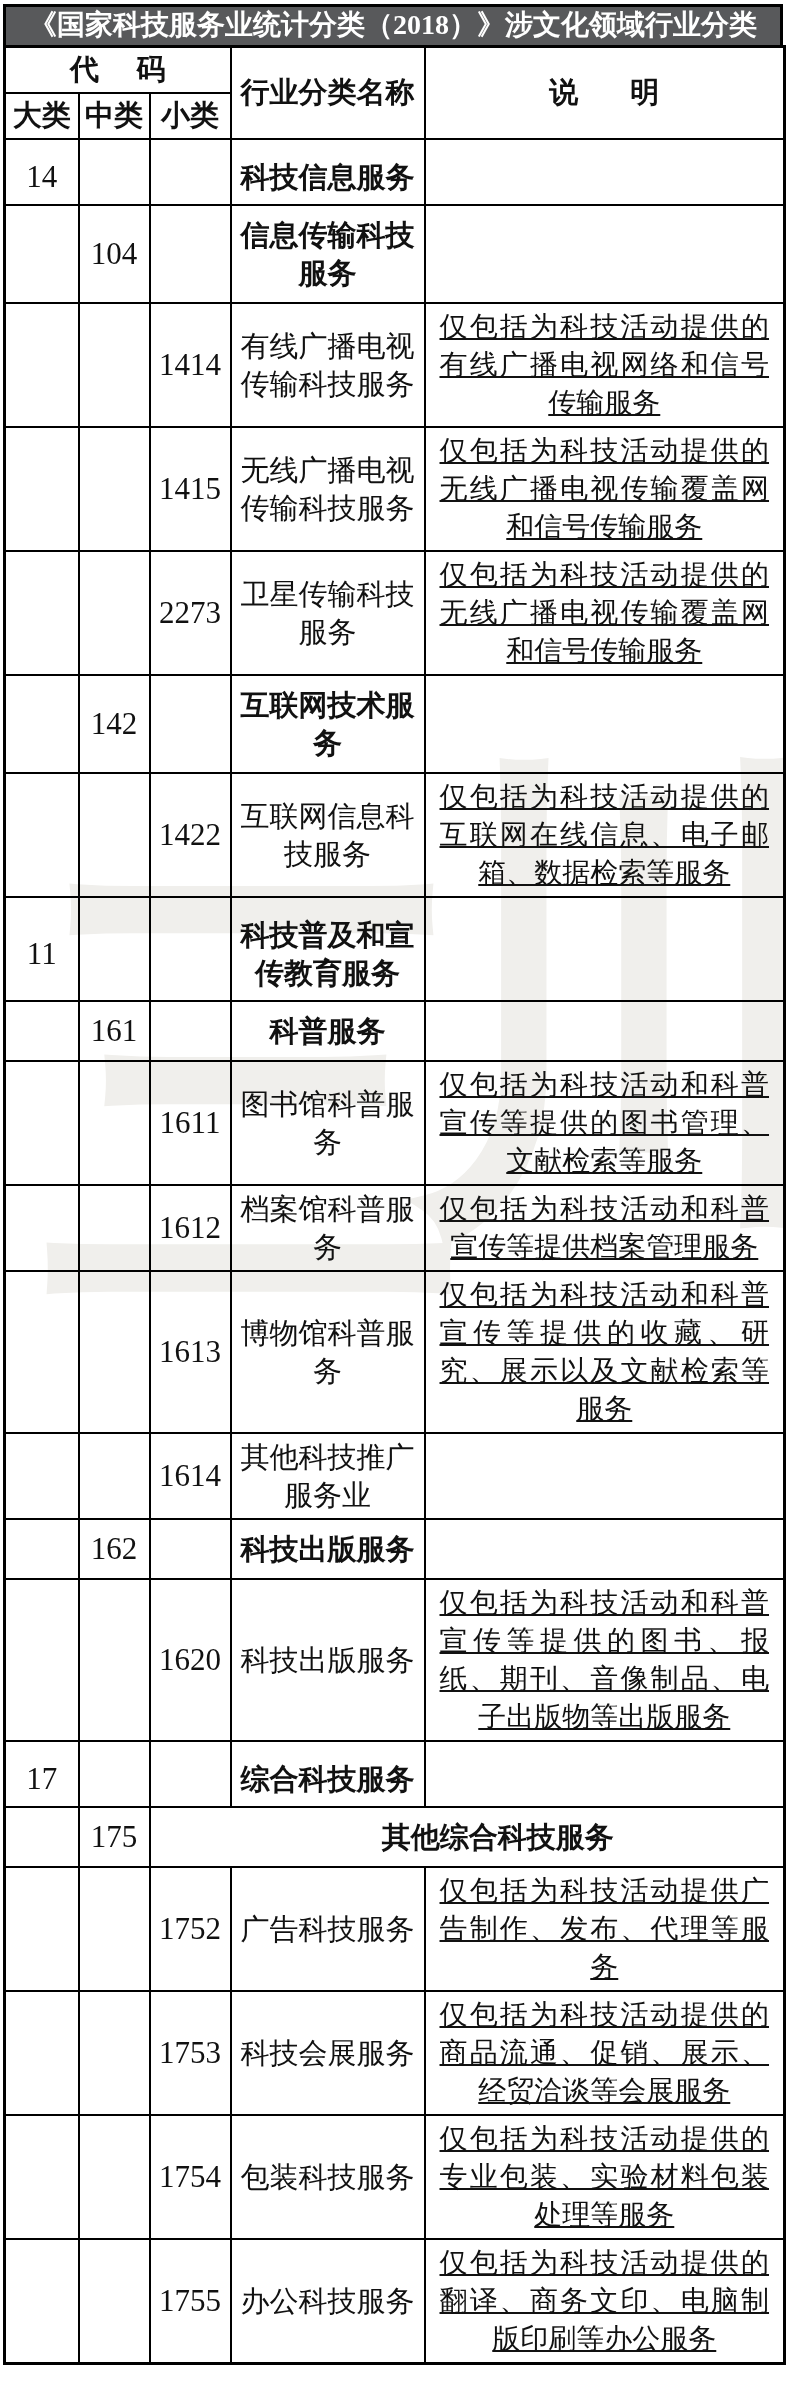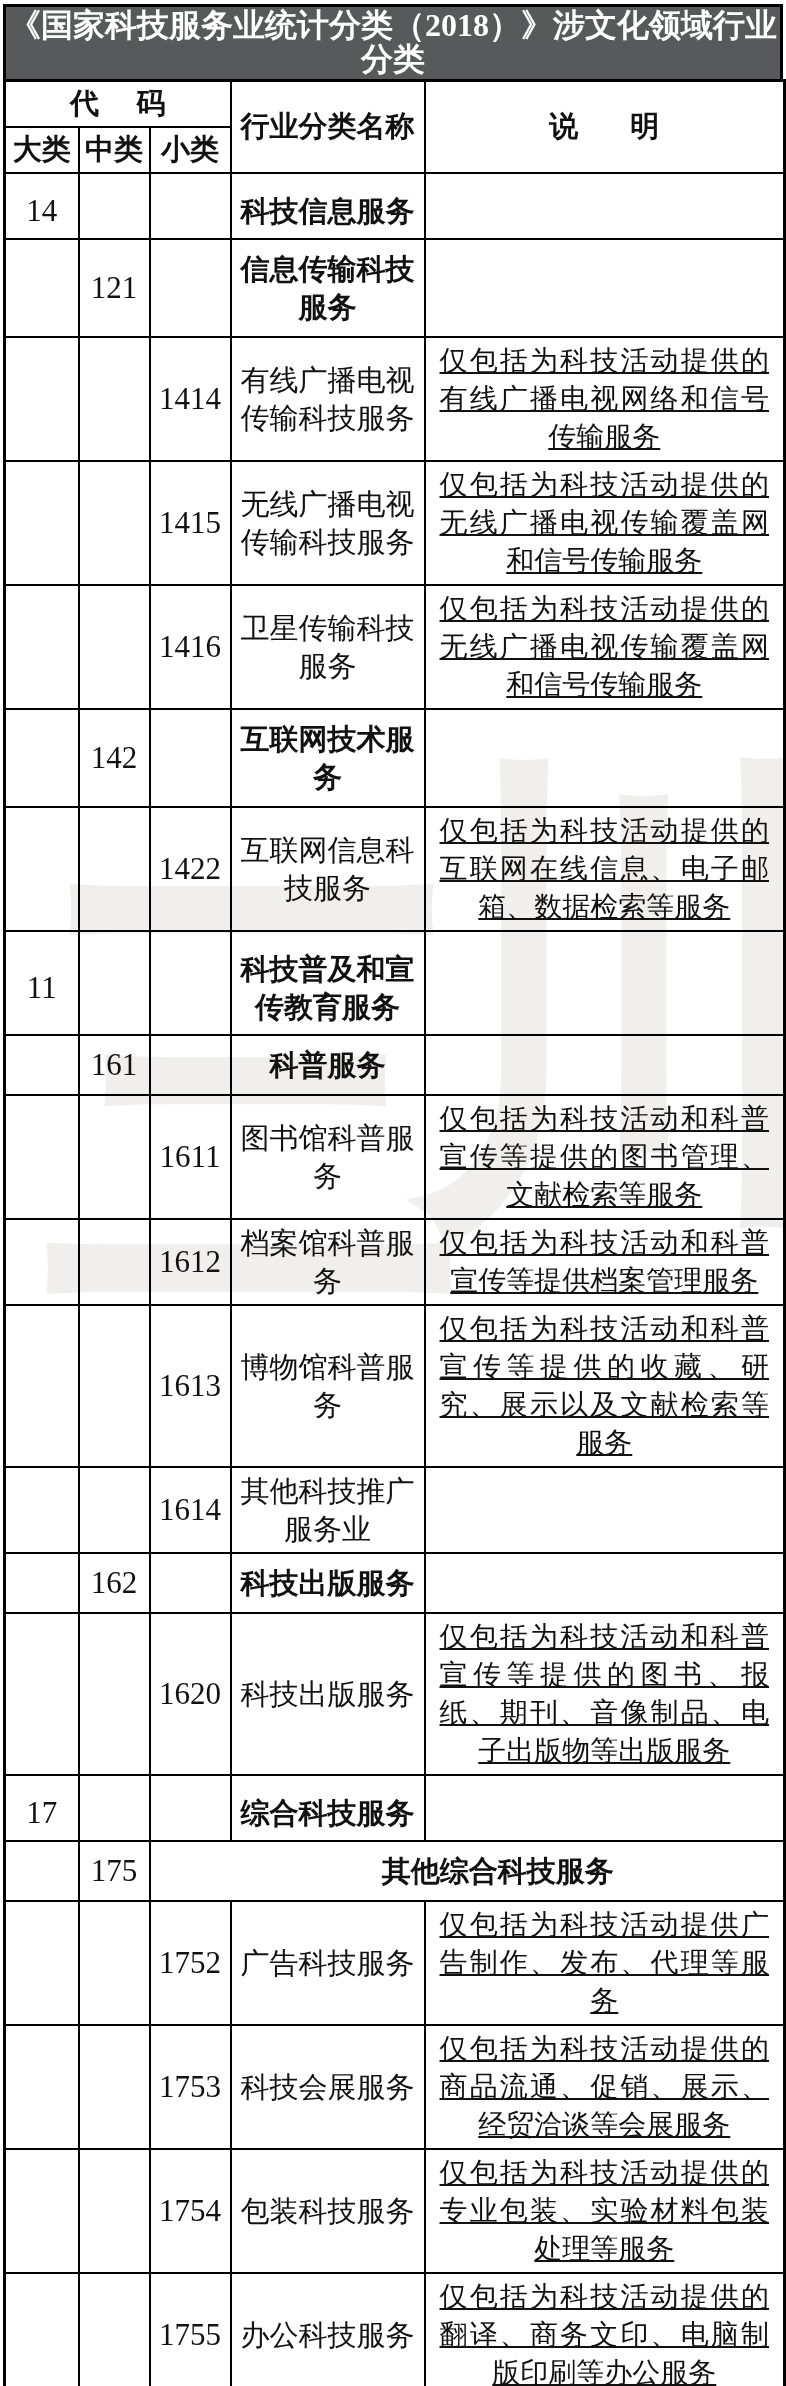--- a/index.html
+++ b/index.html
@@ -29,21 +29,21 @@
   #wm2 { left: 410px; top: 790px; font-size: 430px; }
   .titlebar {
     position: relative;
     z-index: 1;
     margin: 0 3px;
     background: #58595b;
     border: 3px solid #000;
     border-bottom: none;
     color: #ffffff;
     font-weight: bold;
-    font-size: 32px;
+    font-size: 28px;
     line-height: 34px;
     text-align: center;
     padding: 1px 0 3px 0;
   }
   table.cls {
     position: relative;
     z-index: 1;
     margin: 0 3px;
     width: 780px;
     border-collapse: collapse;
@@ -125,21 +125,21 @@
     <tbody>
         <tr class="level-major">
           <td class="code">14</td>
           <td class="code"></td>
           <td class="code"></td>
           <td class="name">科技信息服务</td>
           <td class="desc"></td>
         </tr>
         <tr class="level-medium">
           <td class="code"></td>
-          <td class="code">121</td>
+          <td class="code">104</td>
           <td class="code"></td>
           <td class="name">信息传输科技服务</td>
           <td class="desc"></td>
         </tr>
         <tr class="level-small">
           <td class="code"></td>
           <td class="code"></td>
           <td class="code">1414</td>
           <td class="name">有线广播电视传输科技服务</td>
           <td class="desc">仅包括为科技活动提供的有线广播电视网络和信号传输服务</td>
@@ -147,21 +147,21 @@
         <tr class="level-small">
           <td class="code"></td>
           <td class="code"></td>
           <td class="code">1415</td>
           <td class="name">无线广播电视传输科技服务</td>
           <td class="desc">仅包括为科技活动提供的无线广播电视传输覆盖网和信号传输服务</td>
         </tr>
         <tr class="level-small">
           <td class="code"></td>
           <td class="code"></td>
-          <td class="code">1416</td>
+          <td class="code">2273</td>
           <td class="name">卫星传输科技服务</td>
           <td class="desc">仅包括为科技活动提供的无线广播电视传输覆盖网和信号传输服务</td>
         </tr>
         <tr class="level-medium">
           <td class="code"></td>
           <td class="code">142</td>
           <td class="code"></td>
           <td class="name">互联网技术服务</td>
           <td class="desc"></td>
         </tr>

